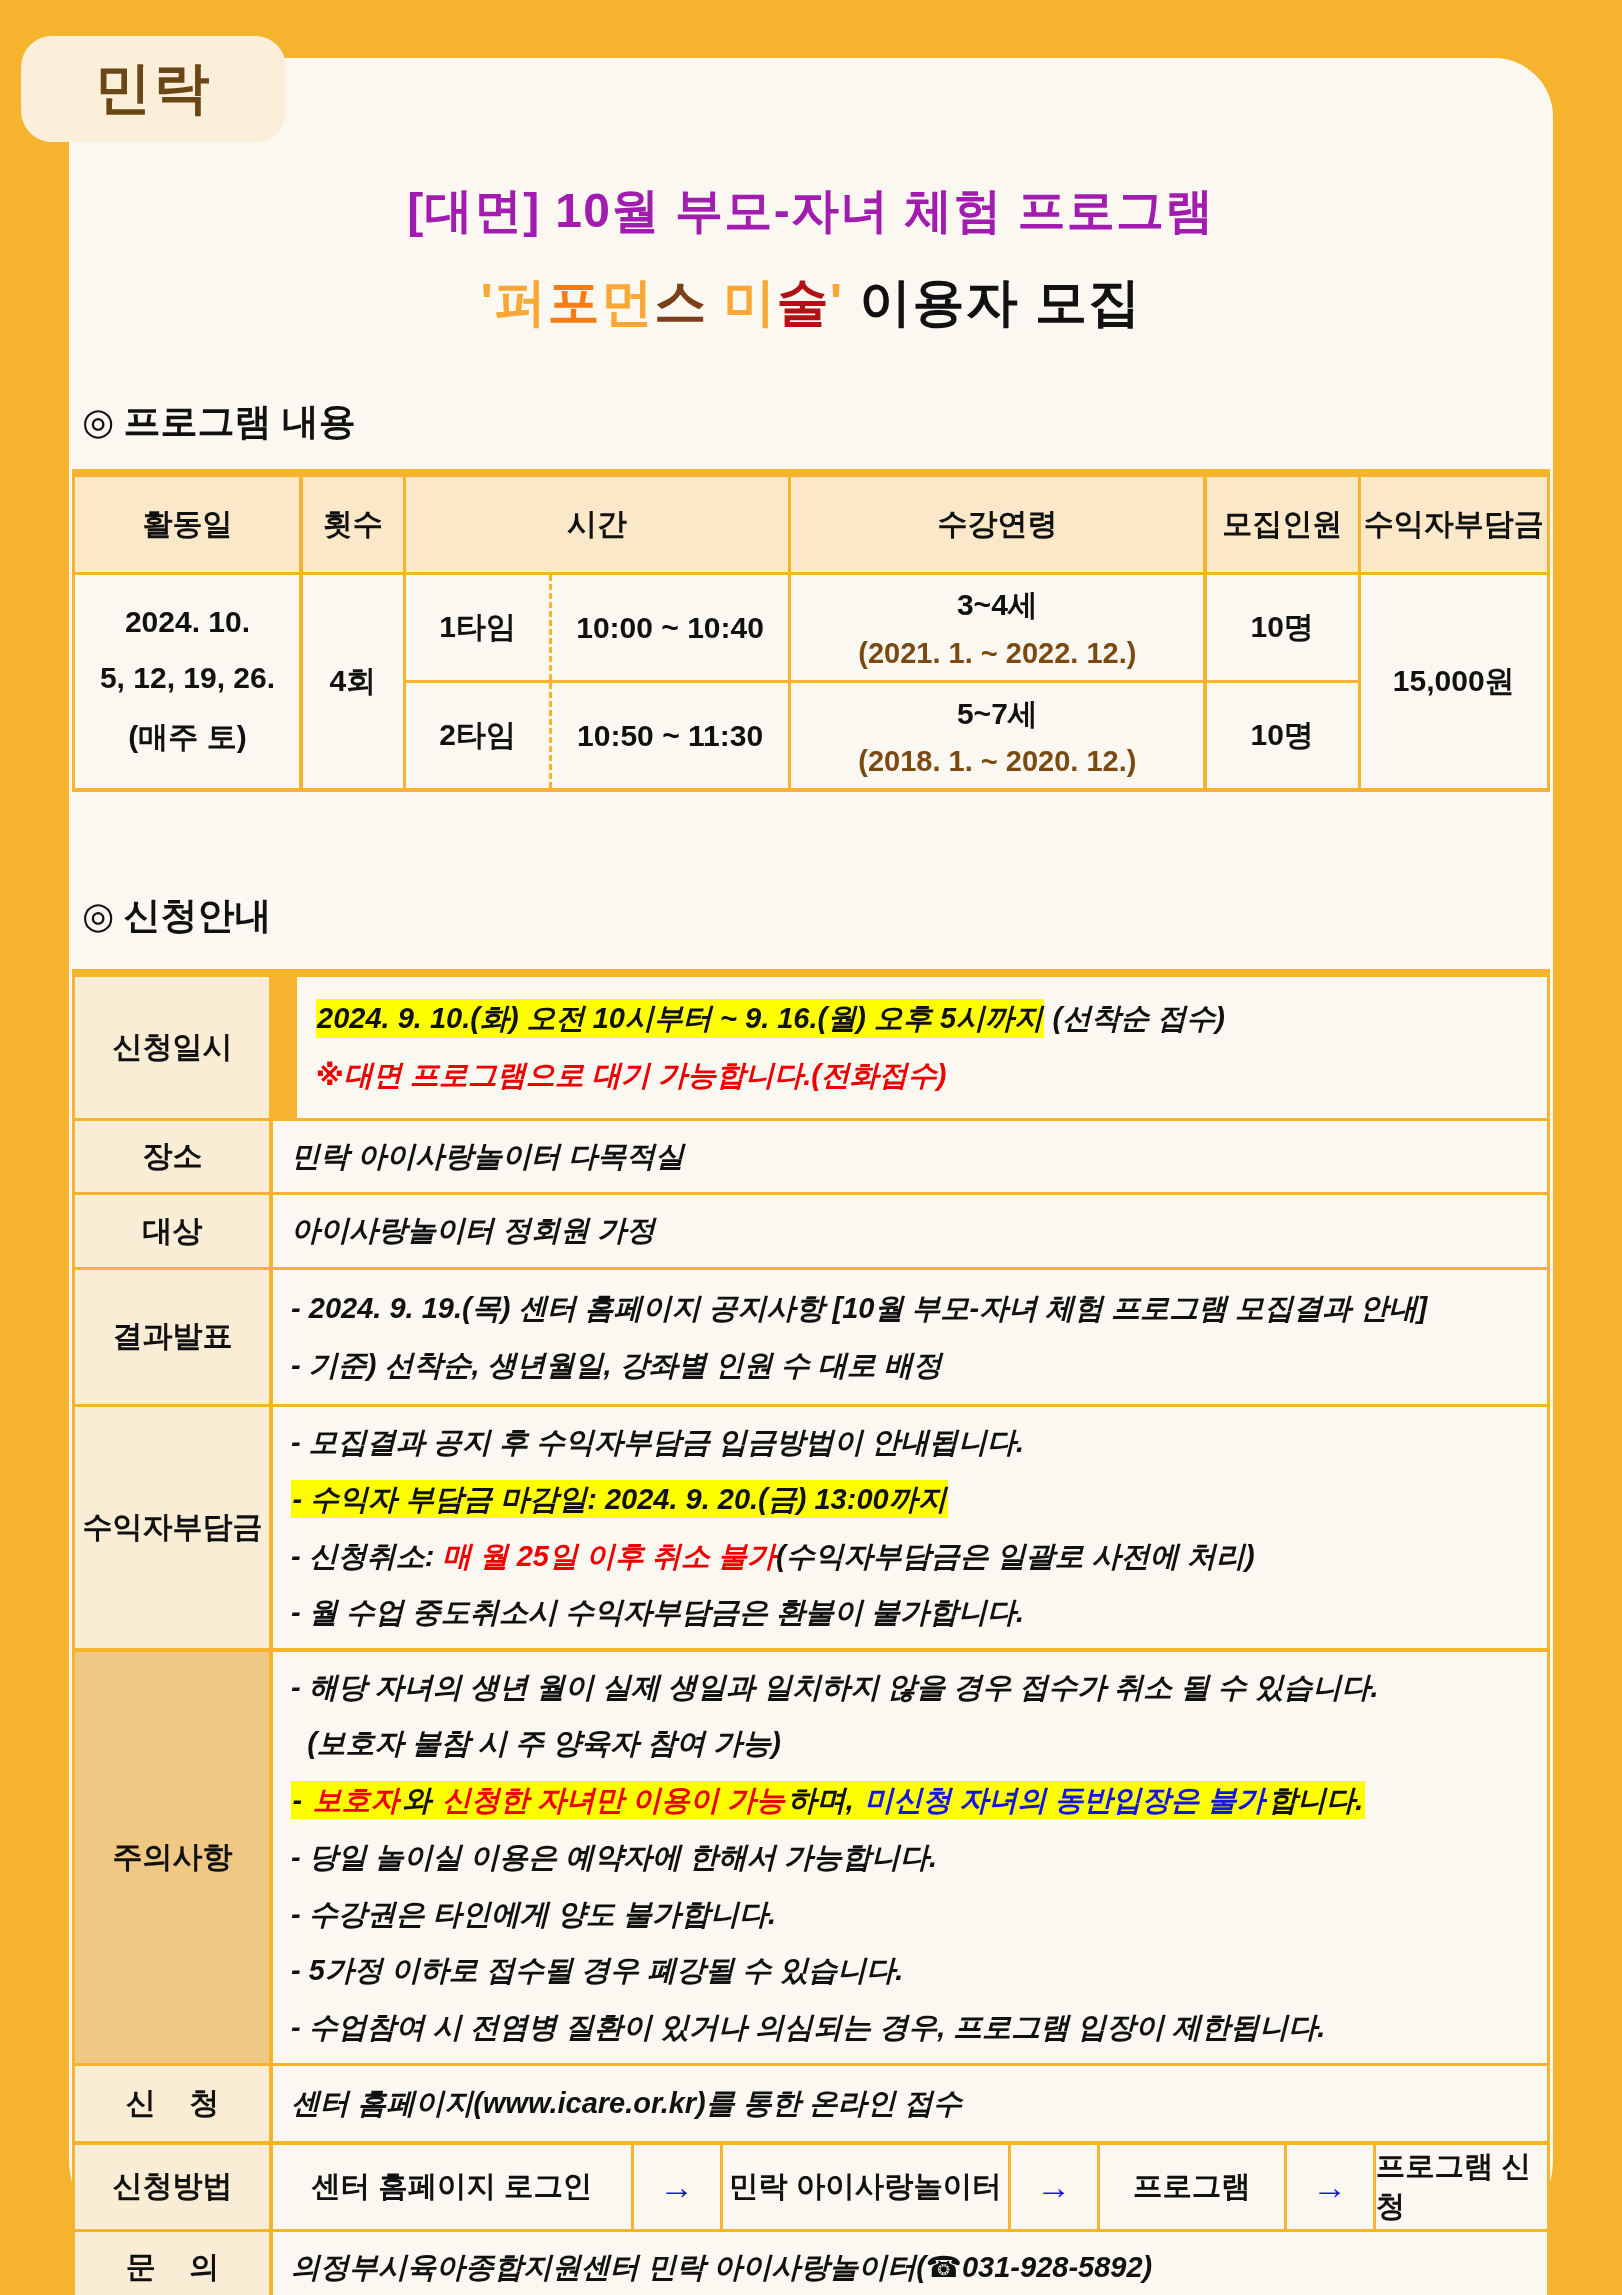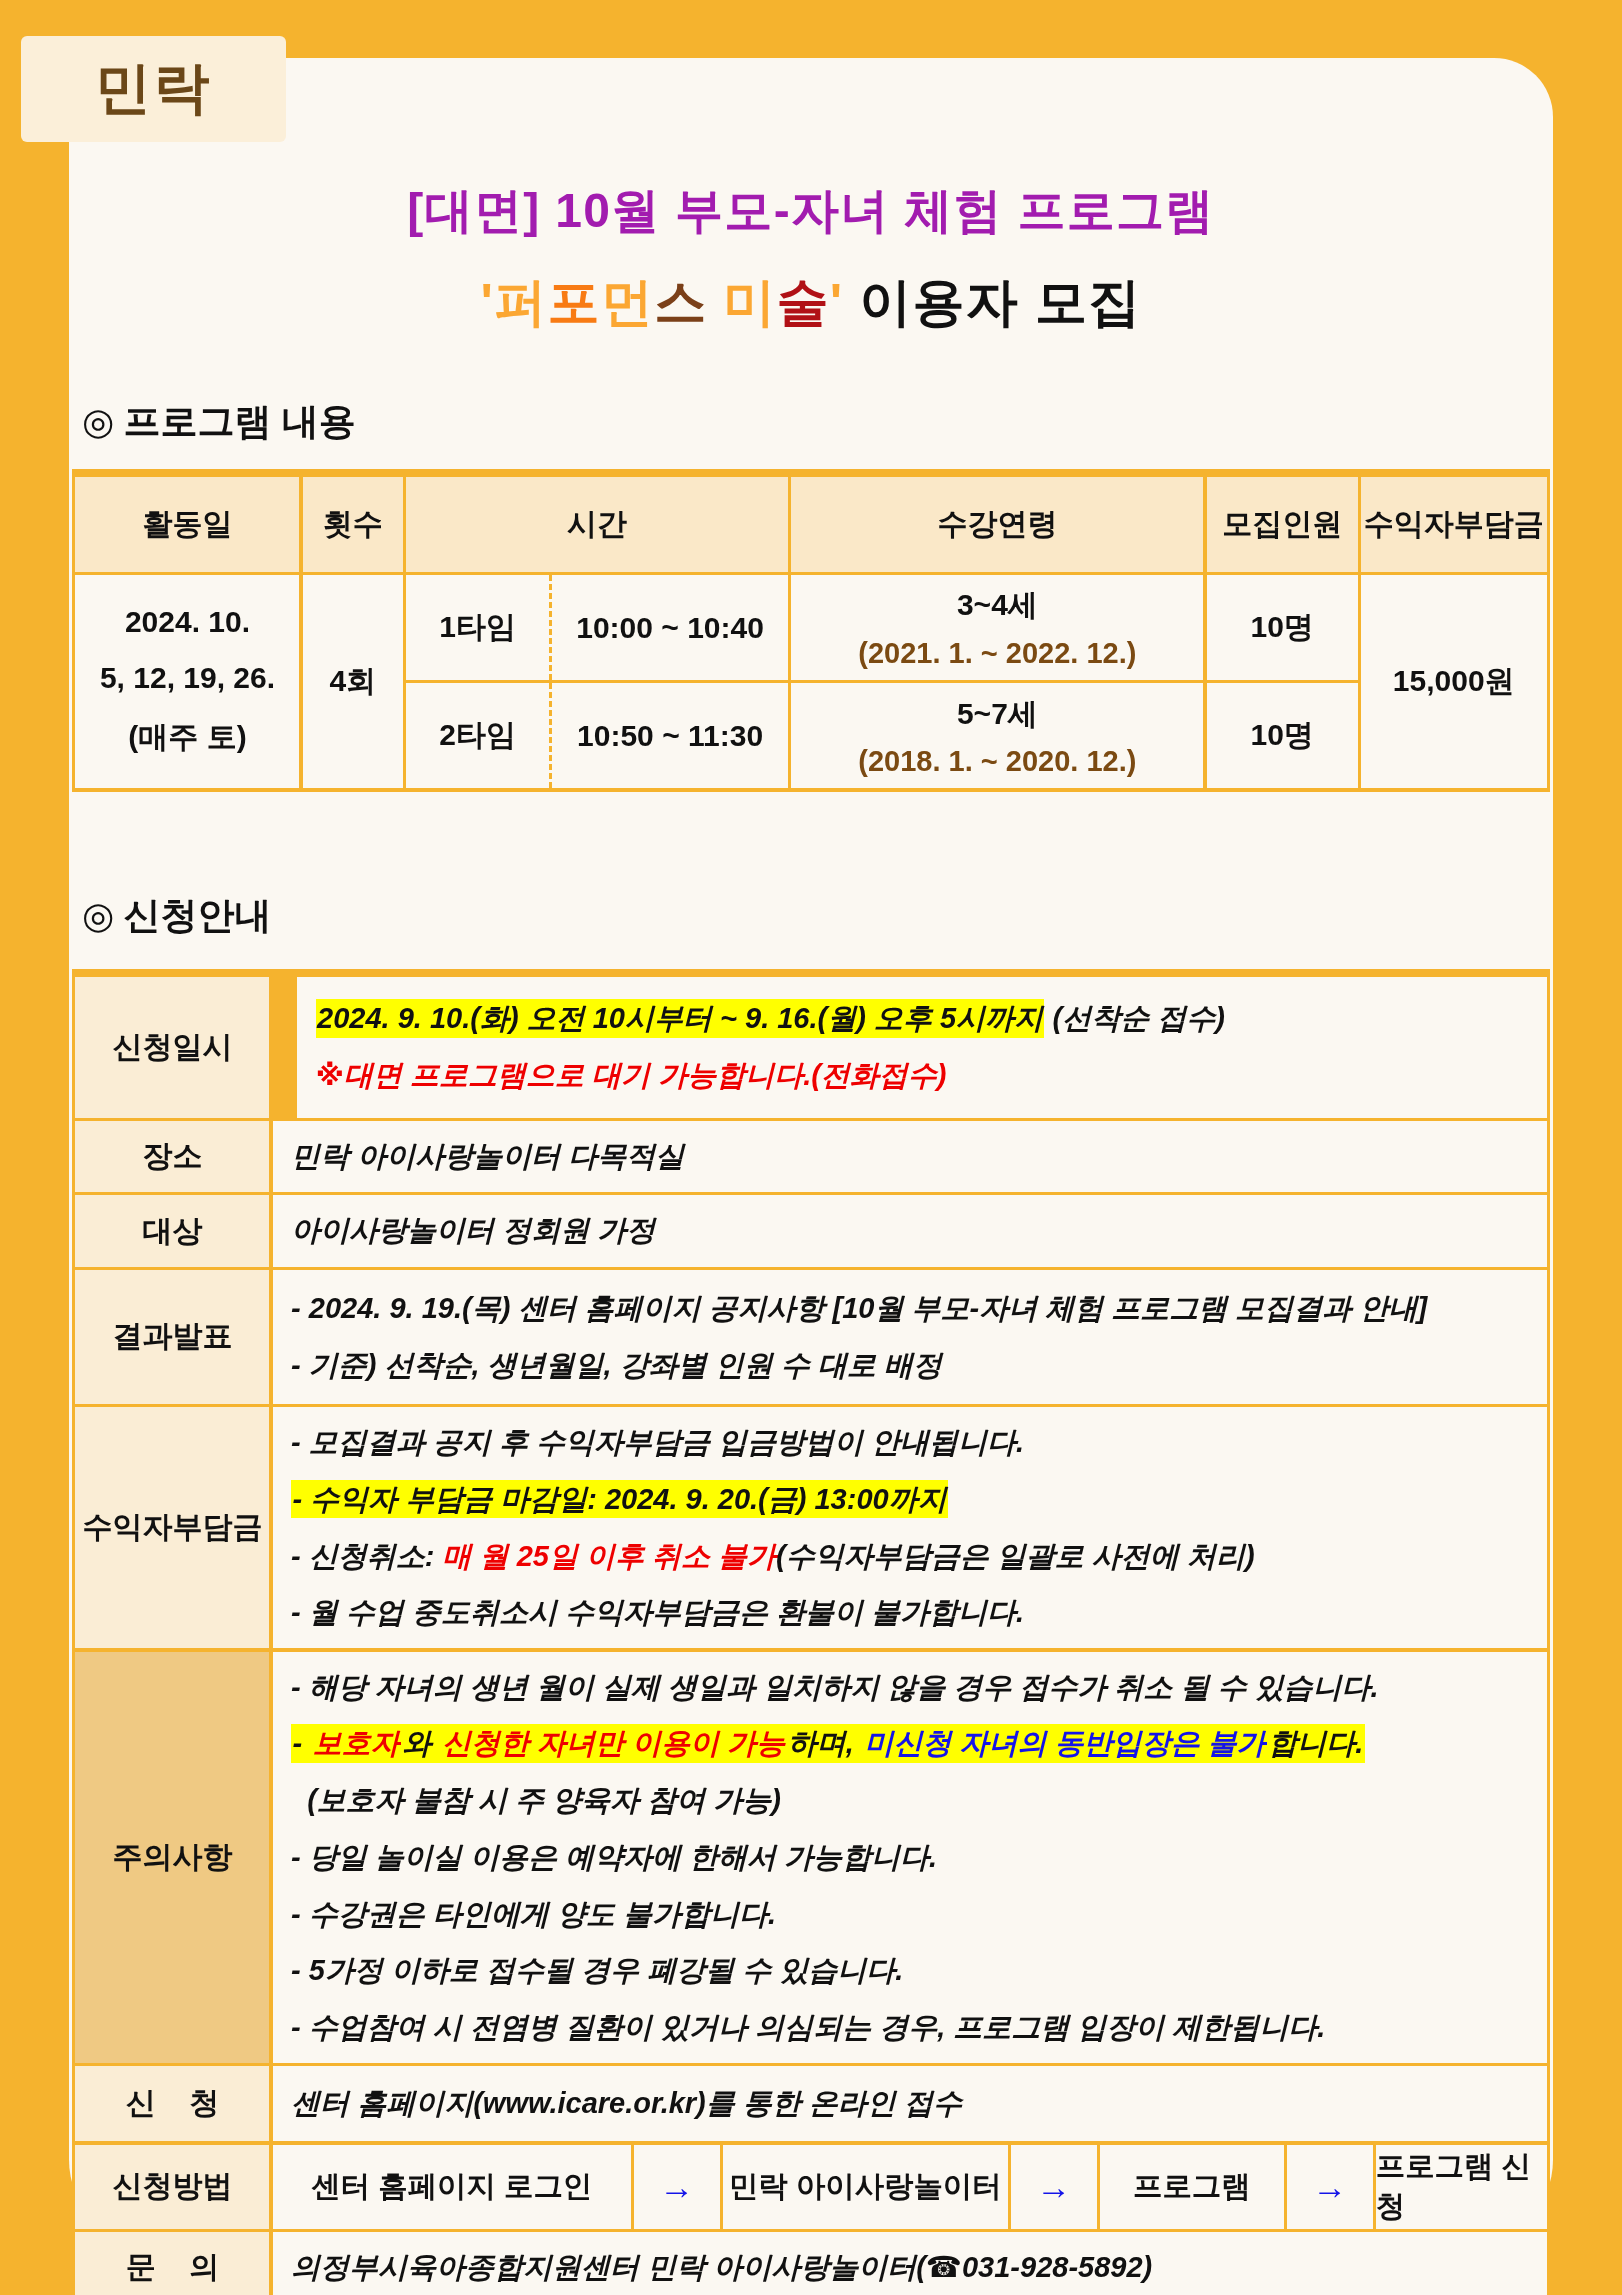--- a/index.html
+++ b/index.html
@@ -1,21 +1,21 @@
 <!DOCTYPE html>
 <html style="font-size:10.5px"><head>
 <meta charset="utf-8">
 <style>
   html,body{margin:0;padding:0;}
   body{font-family:"Liberation Sans","DejaVu Sans",sans-serif;}
   .page{position:relative;width:1623px;height:2295px;background:#F5B32E;overflow:hidden;}
   .panel{position:absolute;left:69px;top:58px;width:1484px;height:2187px;background:#FBF8F2;
          border-radius:59px 59px 85px 85px;box-sizing:border-box;padding-top:121px;}
   .badge{position:absolute;left:21px;top:36px;width:265px;height:106px;background:#FBEFD9;
-         border-radius:6px;display:flex;align-items:center;justify-content:center;z-index:5;}
+         border-radius:31px;display:flex;align-items:center;justify-content:center;z-index:5;}
   .badge span{color:#6B4718;font-size:56px;font-weight:800;letter-spacing:2.6px;}
   .title1{margin:0;text-align:center;font-size:48px;font-weight:800;color:#a21caf;letter-spacing:1.3px;}
   .title2{margin:25px 0 0 0;text-align:center;font-size:52px;font-weight:800;color:#111;letter-spacing:1.3px;}
   .section{margin:59px 0 0 13px;font-size:37px;font-weight:800;color:#111;}
   .section.s2{margin-top:99px;}
   .section .mark{margin-right:9.2px;font-weight:400;}
   
   .ptable{margin:22px 2.6px 0 2.6px;display:grid;
           grid-template-columns:224px 100px 382px 412px 151px 1fr;
           grid-template-rows:95px 105px 105px;
@@ -149,22 +149,22 @@
             <div class="rline"><span>- 모집결과 공지 후 수익자부담금 입금방법이 안내됩니다.</span></div>
             <div class="rline"><span class="hl">- 수익자 부담금 마감일: 2024. 9. 20.(금) 13:00까지</span></div>
             <div class="rline"><span>- 신청취소: </span><span class="red">매 월 25일 이후 취소 불가</span><span>(수익자부담금은 일괄로 사전에 처리)</span></div>
             <div class="rline"><span>- 월 수업 중도취소시 수익자부담금은 환불이 불가합니다.</span></div>
           </div>
         </div>
         <div class="irow row-notice">
           <div class="ilabel dark">주의사항</div>
           <div class="ival">
             <div class="rline"><span>- 해당 자녀의 생년 월이 실제 생일과 일치하지 않을 경우 접수가 취소 될 수 있습니다.</span></div>
+            <div class="rline"><span>  (보호자 불참 시 주 양육자 참여 가능)</span></div>
             <div class="rline"><span class="hl">- </span><span class="hl red">보호자</span><span class="hl">와 </span><span class="hl red">신청한 자녀만 이용이 가능</span><span class="hl">하며, </span><span class="hl blue">미신청 자녀의 동반입장은 불가</span><span class="hl">합니다.</span></div>
-            <div class="rline"><span>  (보호자 불참 시 주 양육자 참여 가능)</span></div>
             <div class="rline"><span>- 당일 놀이실 이용은 예약자에 한해서 가능합니다.</span></div>
             <div class="rline"><span>- 수강권은 타인에게 양도 불가합니다.</span></div>
             <div class="rline"><span>- 5가정 이하로 접수될 경우 폐강될 수 있습니다.</span></div>
             <div class="rline"><span>- 수업참여 시 전염병 질환이 있거나 의심되는 경우, 프로그램 입장이 제한됩니다.</span></div>
           </div>
         </div>
         <div class="irow row-apply">
           <div class="ilabel">신    청</div>
           <div class="ival">
             <div class="rline"><span>센터 홈페이지(www.icare.or.kr)를 통한 온라인 접수</span></div>

